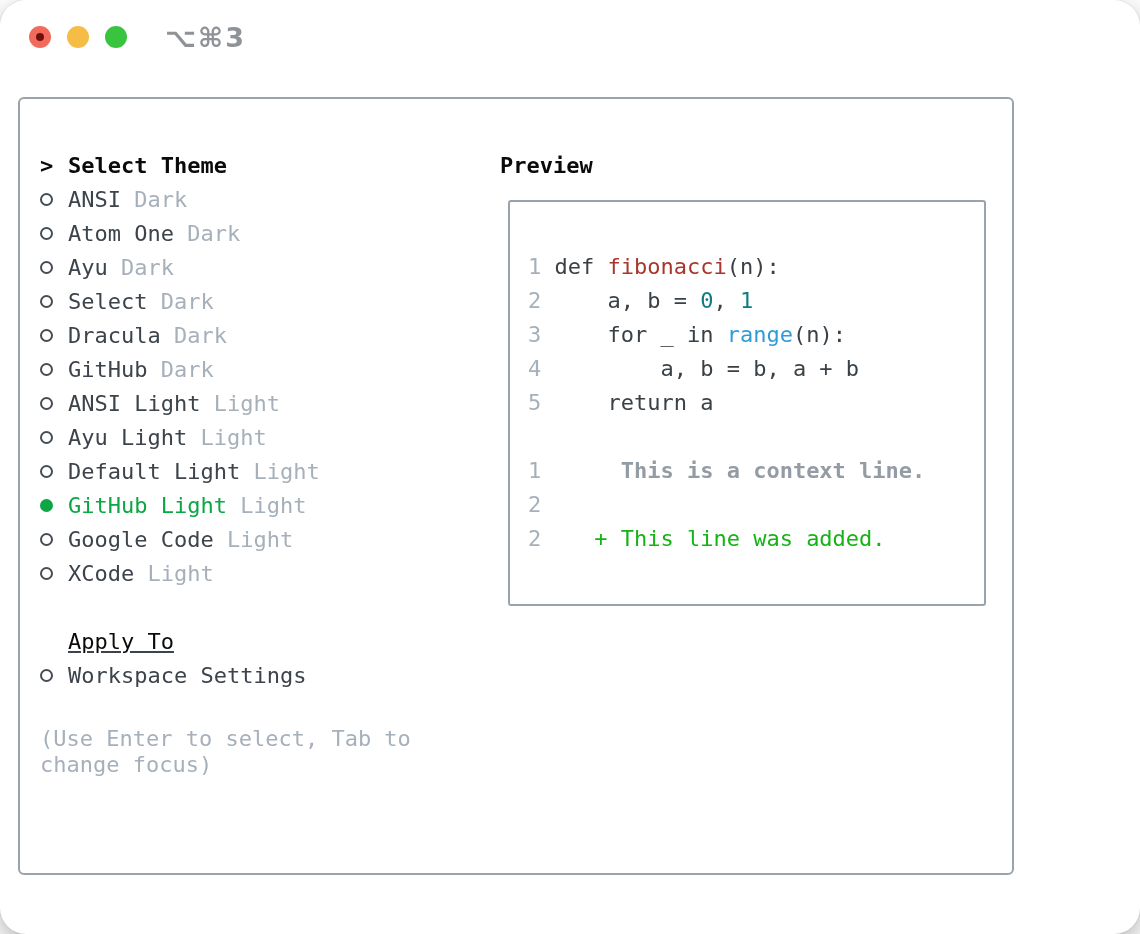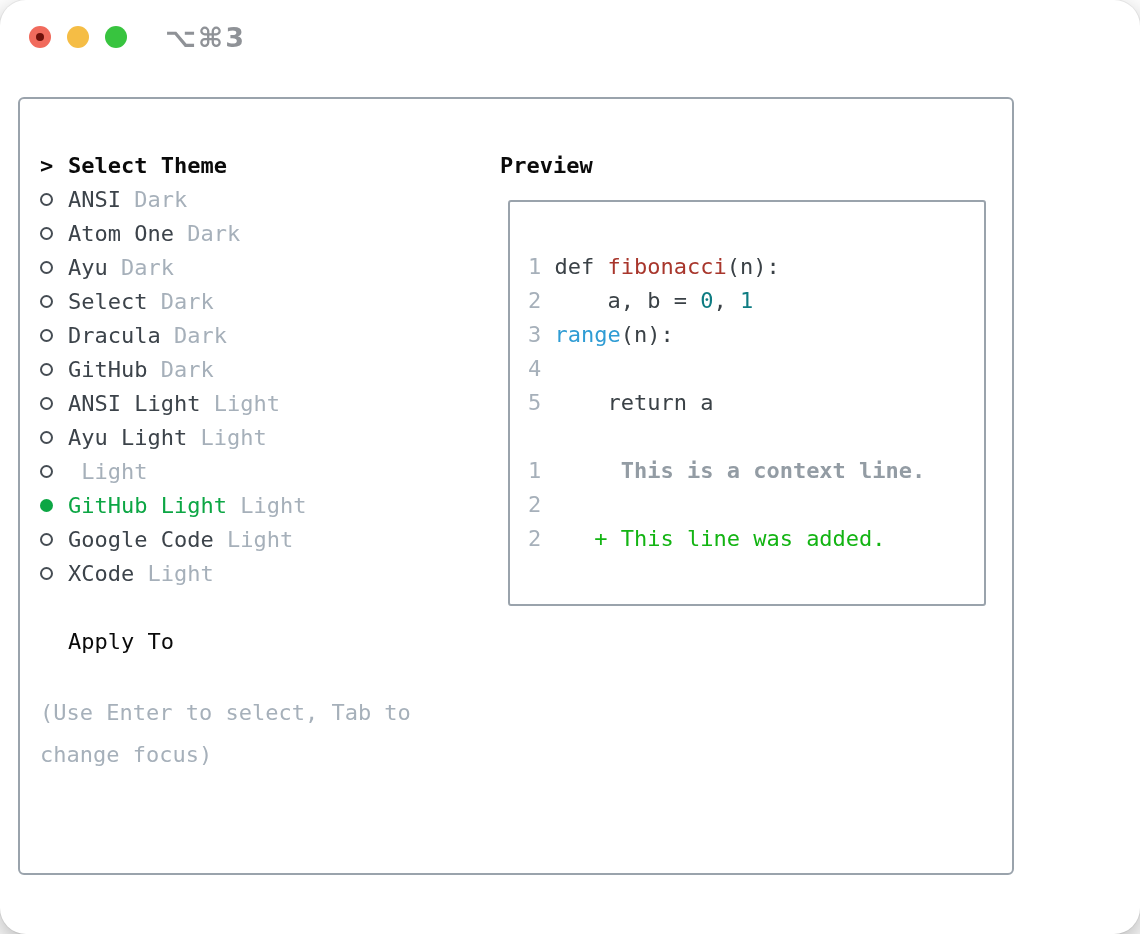--- a/index.html
+++ b/index.html
@@ -34,22 +34,22 @@
   .prompt{font-weight:bold;color:var(--heading-black,#0a0a0a);}
   .h{font-weight:bold;color:var(--heading-black,#0a0a0a);}
   .h2{color:var(--heading-black,#0a0a0a);}
   .dot{width:13px;height:13px;border-radius:50%;box-sizing:border-box;}
   .dot.hollow{border:2px solid #464d54;}
   .dot.filled{background:var(--selected-green,#0ca644);}
   .item{cursor:default;}
   .item .name{color:var(--item-dark,#3c434a);white-space:pre;}
   .item.selected .name{color:var(--selected-green,#0ca644);}
   .variant{color:var(--variant-gray,#a6b0ba);margin-left:1ch;white-space:pre;}
-  .apply-heading{margin-top:34px;}
-  .hint{margin-top:34px;width:30ch;line-height:42px;color:var(--hint-gray,#a6b0ba);}
+  .apply-heading{margin-top:34px;text-decoration:underline;}
+  .hint{margin-top:34px;width:30ch;line-height:26px;color:var(--hint-gray,#a6b0ba);}
   
   .right-col .heading-row{padding-left:20px;}
   .preview-box{
     margin-left:28px;margin-top:18px;width:478px;height:406px;box-sizing:border-box;
     border:2px solid var(--border-gray,#9aa3ac);border-radius:3px;
     padding:47px 0 0 18px;background:#ffffff;
   }
   .code-row{height:34px;display:flex;align-items:center;}
   .ln{color:var(--line-number-gray,#a6b0ba);width:1ch;margin-right:1ch;flex:none;
     text-align:right;white-space:pre;}
@@ -136,20 +136,21 @@
             <span class="bullet">
               <span class="dot hollow"></span>
             </span>
             <span class="name">Ayu Light</span>
             <span class="variant">Light</span>
           </div>
           <div class="row item">
             <span class="bullet">
               <span class="dot hollow"></span>
             </span>
+            <span class="name">Default Light</span>
             <span class="variant">Light</span>
           </div>
           <div class="row item selected">
             <span class="bullet">
               <span class="dot filled"></span>
             </span>
             <span class="name">GitHub Light</span>
             <span class="variant">Light</span>
           </div>
           <div class="row item">
@@ -167,20 +168,26 @@
             <span class="variant">Light</span>
           </div>
         </div>
 
       <div class="row apply-heading">
         <span class="bullet"></span>
         <span class="h2">Apply To</span>
       </div>
 
       <div id="apply-list">
+          <div class="row item">
+            <span class="bullet">
+              <span class="dot hollow"></span>
+            </span>
+            <span class="name">Workspace Settings</span>
+          </div>
         </div>
 
       <div class="hint">(Use Enter to select, Tab to change focus)</div>
     </div>
 
     <div class="right-col">
       <div class="row heading-row">
         <span class="h">Preview</span>
       </div>
       <div class="preview-box">
@@ -193,25 +200,27 @@
             </div>
             <div class="code-row">
               <span class="ln">2</span>
               <span class="seg seg-plain">    a, b = </span>
               <span class="seg seg-num">0</span>
               <span class="seg seg-plain">, </span>
               <span class="seg seg-num">1</span>
             </div>
             <div class="code-row">
               <span class="ln">3</span>
+              <span class="seg seg-plain">    for _ in </span>
               <span class="seg seg-builtin">range</span>
               <span class="seg seg-plain">(n):</span>
             </div>
             <div class="code-row">
               <span class="ln">4</span>
+              <span class="seg seg-plain">        a, b = b, a + b</span>
             </div>
             <div class="code-row">
               <span class="ln">5</span>
               <span class="seg seg-plain">    return a</span>
             </div>
             <div class="code-row">
               <span class="ln"></span>
             </div>
             <div class="code-row">
               <span class="ln">1</span>

